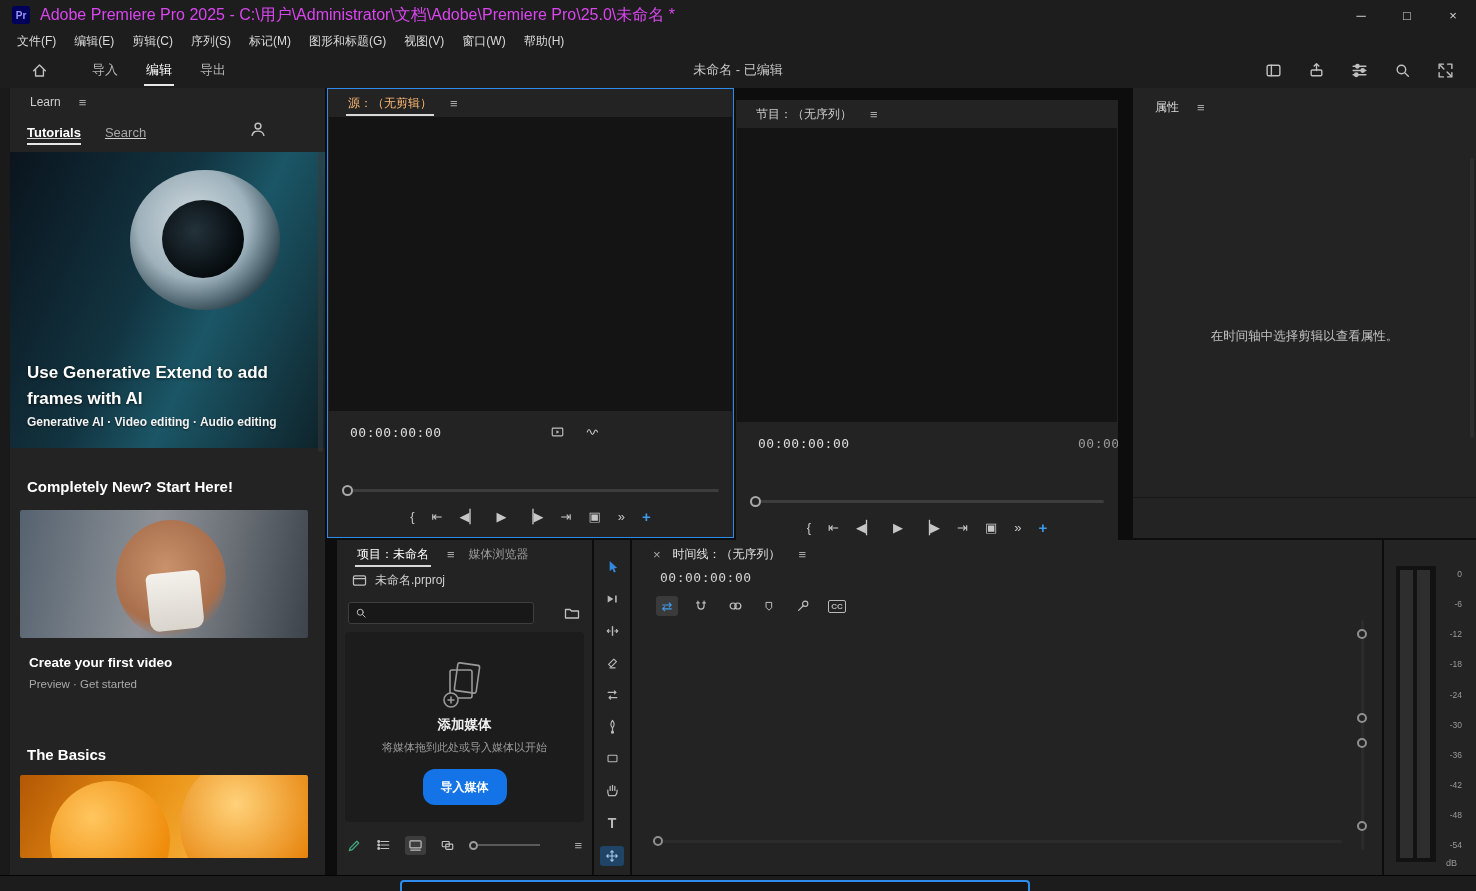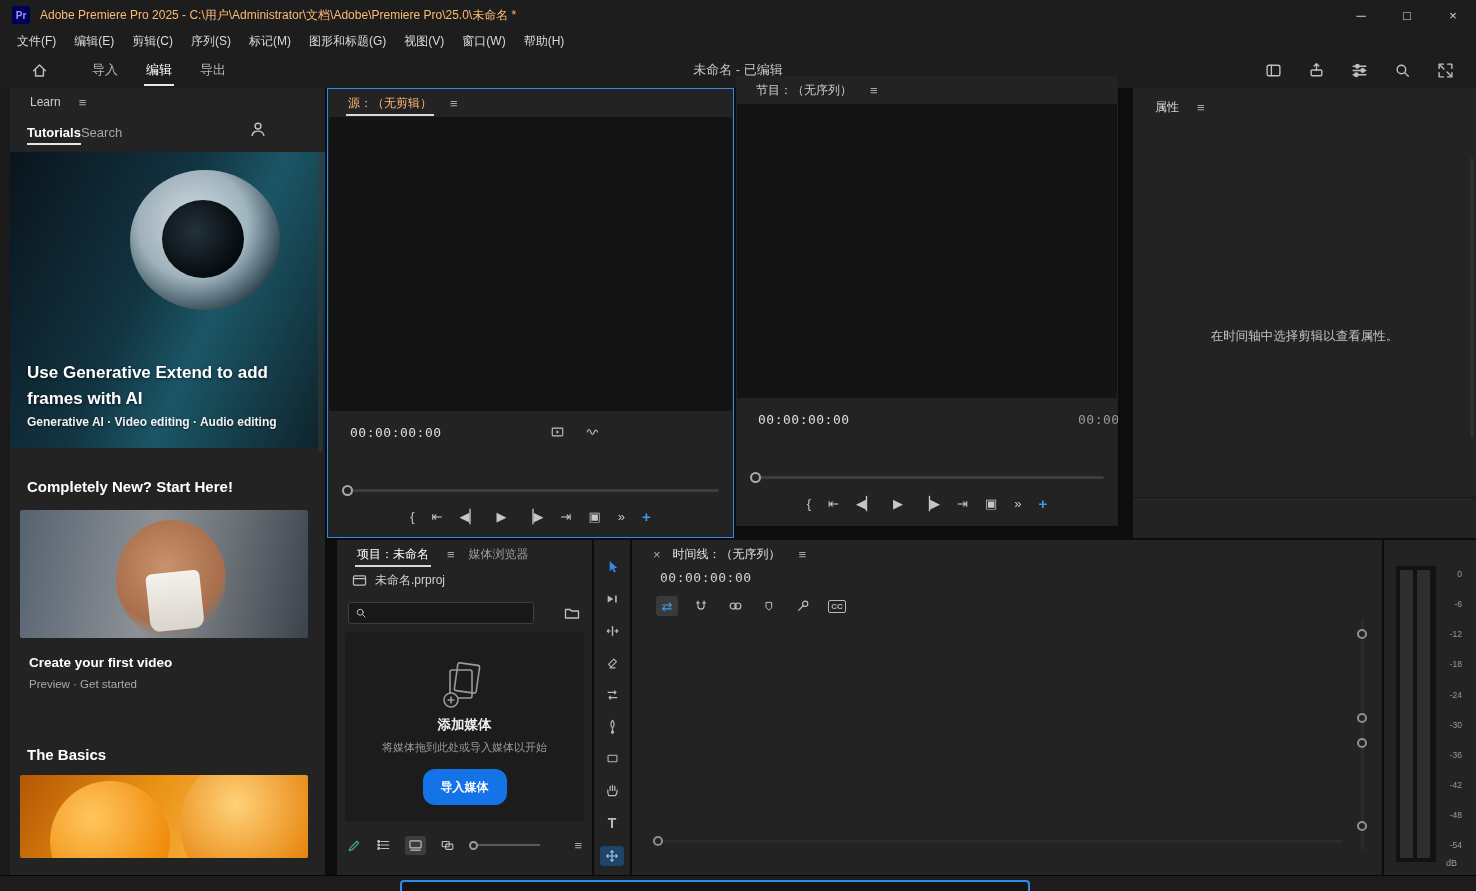--- a/index.html
+++ b/index.html
@@ -5,21 +5,21 @@
   * { margin:0; padding:0; box-sizing:border-box; }
   html,body { width:1476px; height:891px; overflow:hidden; }
   body { background:#0d0d0d; font-family:"Liberation Sans", sans-serif; color:#d0d0d0; position:relative; }
   .abs { position:absolute; }
   .mono { font-family:"DejaVu Sans Mono", monospace; }
   svg { display:block; }
 
   
   .titlebar { left:0; top:0; width:1476px; height:30px; background:#1d1d1d; display:flex; align-items:center; }
   .pr-badge { width:18px; height:18px; margin-left:12px; background:#00005b; color:#9999ff; font-weight:bold; font-size:10px; display:flex; align-items:center; justify-content:center; border-radius:3px; }
-  .title-text { margin-left:10px; font-size:12px; color:#fdba74; }
+  .title-text { margin-left:10px; font-size:16px; color:#d946ef; }
   .win-controls { margin-left:auto; display:flex; height:30px; }
   .win-btn { width:46px; height:30px; display:flex; align-items:center; justify-content:center; font-size:13px; color:#d4d4d4; cursor:default; }
 
   
   .menubar { left:0; top:30px; width:1476px; height:22px; background:#1d1d1d; display:flex; align-items:center; padding-left:8px; }
   .menu-item { font-size:12px; color:#dadada; padding:0 9px; }
 
   
   .wsbar { left:0; top:52px; width:1476px; height:36px; background:#1d1d1d; display:flex; align-items:center; }
   .home-btn { width:34px; height:36px; display:flex; align-items:center; justify-content:center; margin-left:22px; }
@@ -33,21 +33,21 @@
   .panel { background:#232323; }
   .phead { height:28px; display:flex; align-items:center; padding-left:16px; }
   .ptab { font-size:12px; color:#cdcdcd; position:relative; padding:0 4px; height:28px; display:flex; align-items:center; white-space:nowrap; }
   .ptab.active { color:#ffffff; }
   .ptab.active::after { content:""; position:absolute; left:2px; right:2px; bottom:1px; height:2px; background:#d8d8d8; }
   .ptab.dim { color:#9c9c9c; }
   .pmenu { color:#a8a8a8; font-size:13px; margin-left:14px; line-height:1; }
 
   
   .learn { left:10px; top:88px; width:315px; height:787px; overflow:hidden; }
-  .learn-tabs { display:flex; align-items:flex-end; height:32px; padding-left:17px; position:relative; }
+  .learn-tabs { display:flex; align-items:flex-end; height:32px; padding-left:17px; gap:24px; position:relative;text-decoration:underline; }
   .ltab { font-size:13px; color:#a6a6a6; position:relative; height:32px; display:flex; align-items:center; }
   .ltab.active { color:#ffffff; font-weight:bold; }
   .ltab.active::after { content:""; position:absolute; left:0; right:0; bottom:3px; height:2px; background:#e6e6e6; }
   .learn-person { position:absolute; right:58px; top:4px; }
   .hero { position:absolute; left:0; top:64px; width:368px; height:296px; background:linear-gradient(115deg,#0a141d 0%,#123441 38%,#1b5666 55%,#0a1217 100%); overflow:hidden; }
   .hero-helmet { position:absolute; left:120px; top:18px; width:150px; height:140px; border-radius:50%; background:radial-gradient(circle at 42% 38%, #e8eef2 0%, #aebfc9 45%, #31454f 75%, transparent 80%); opacity:.9; }
   .hero-visor { position:absolute; left:152px; top:48px; width:82px; height:78px; border-radius:50%; background:radial-gradient(circle at 40% 40%, #23323b, #060b0e 70%); }
   .hero-red { position:absolute; right:8px; top:200px; width:16px; height:42px; background:linear-gradient(180deg,#e03a2f,#f27f2a); transform:rotate(18deg); border-radius:3px; }
   .hero-headline { position:absolute; left:17px; top:208px; width:250px; font-size:17px; font-weight:bold; color:#ffffff; line-height:1.55; text-shadow:0 1px 3px rgba(0,0,0,.6); }
   .hero-tags { position:absolute; left:17px; top:263px; font-size:12px; font-weight:bold; color:#f2f2f2; text-shadow:0 1px 2px rgba(0,0,0,.6);text-align:right; }
@@ -58,21 +58,21 @@
   .img-coffee .cup { position:absolute; left:128px; top:62px; width:54px; height:58px; background:linear-gradient(180deg,#f4f1ec,#d9d4cc); border-radius:6px 6px 10px 10px; transform:rotate(-6deg); }
   .img-orange { top:687px; height:83px; background:linear-gradient(120deg,#b35705 0%,#e88f12 40%,#f7b03a 70%,#d97708 100%); }
   .img-orange .o1 { position:absolute; left:30px; top:6px; width:120px; height:120px; border-radius:50%; background:radial-gradient(circle at 35% 30%, #ffc65e, #ef8c0b 70%); }
   .img-orange .o2 { position:absolute; left:160px; top:-20px; width:140px; height:140px; border-radius:50%; background:radial-gradient(circle at 40% 35%, #ffd27a, #e57f06 75%); }
   .card-title { position:absolute; left:19px; font-size:13.5px; font-weight:bold; color:#ffffff; }
   .card-meta { position:absolute; left:19px; font-size:11.5px; color:#a9a9a9; }
   .learn-scroll { position:absolute; right:2px; top:64px; width:5px; height:300px; background:#3a3a3a; border-radius:3px; opacity:.55; }
 
   
   .source { left:327px; top:88px; width:407px; height:450px; border:1px solid #2d8ceb; }
-  .program { left:736px; top:76px; width:382px; height:450px; }
+  .program { left:736px; top:100px; width:382px; height:450px; }
   .mon-video { position:absolute; left:1px; top:28px; right:1px; height:294px; background:#141414; }
   .mon-tc { position:absolute; top:336px; left:22px; font-size:13px; color:#dedede; letter-spacing:.5px; }
   .mon-drag-icons { position:absolute; top:336px; display:flex; gap:20px; }
   .mon-scrub { position:absolute; top:396px; left:14px; right:14px; height:10px; }
   .scrub-track { position:absolute; left:0; right:0; top:4px; height:3px; background:#3d3d3d; border-radius:2px; }
   .scrub-knob { position:absolute; left:0; top:0; width:11px; height:11px; border-radius:50%; border:2px solid #a9a9a9; background:#232323; }
   .transport { position:absolute; left:0; right:0; top:412px; height:30px; display:flex; align-items:center; justify-content:center; gap:17px; }
   .tbtn { font-size:13px; color:#c6c6c6; line-height:1; }
   .tbtn.accent { color:#3f9ae8; font-size:15px; font-weight:bold; }
 

